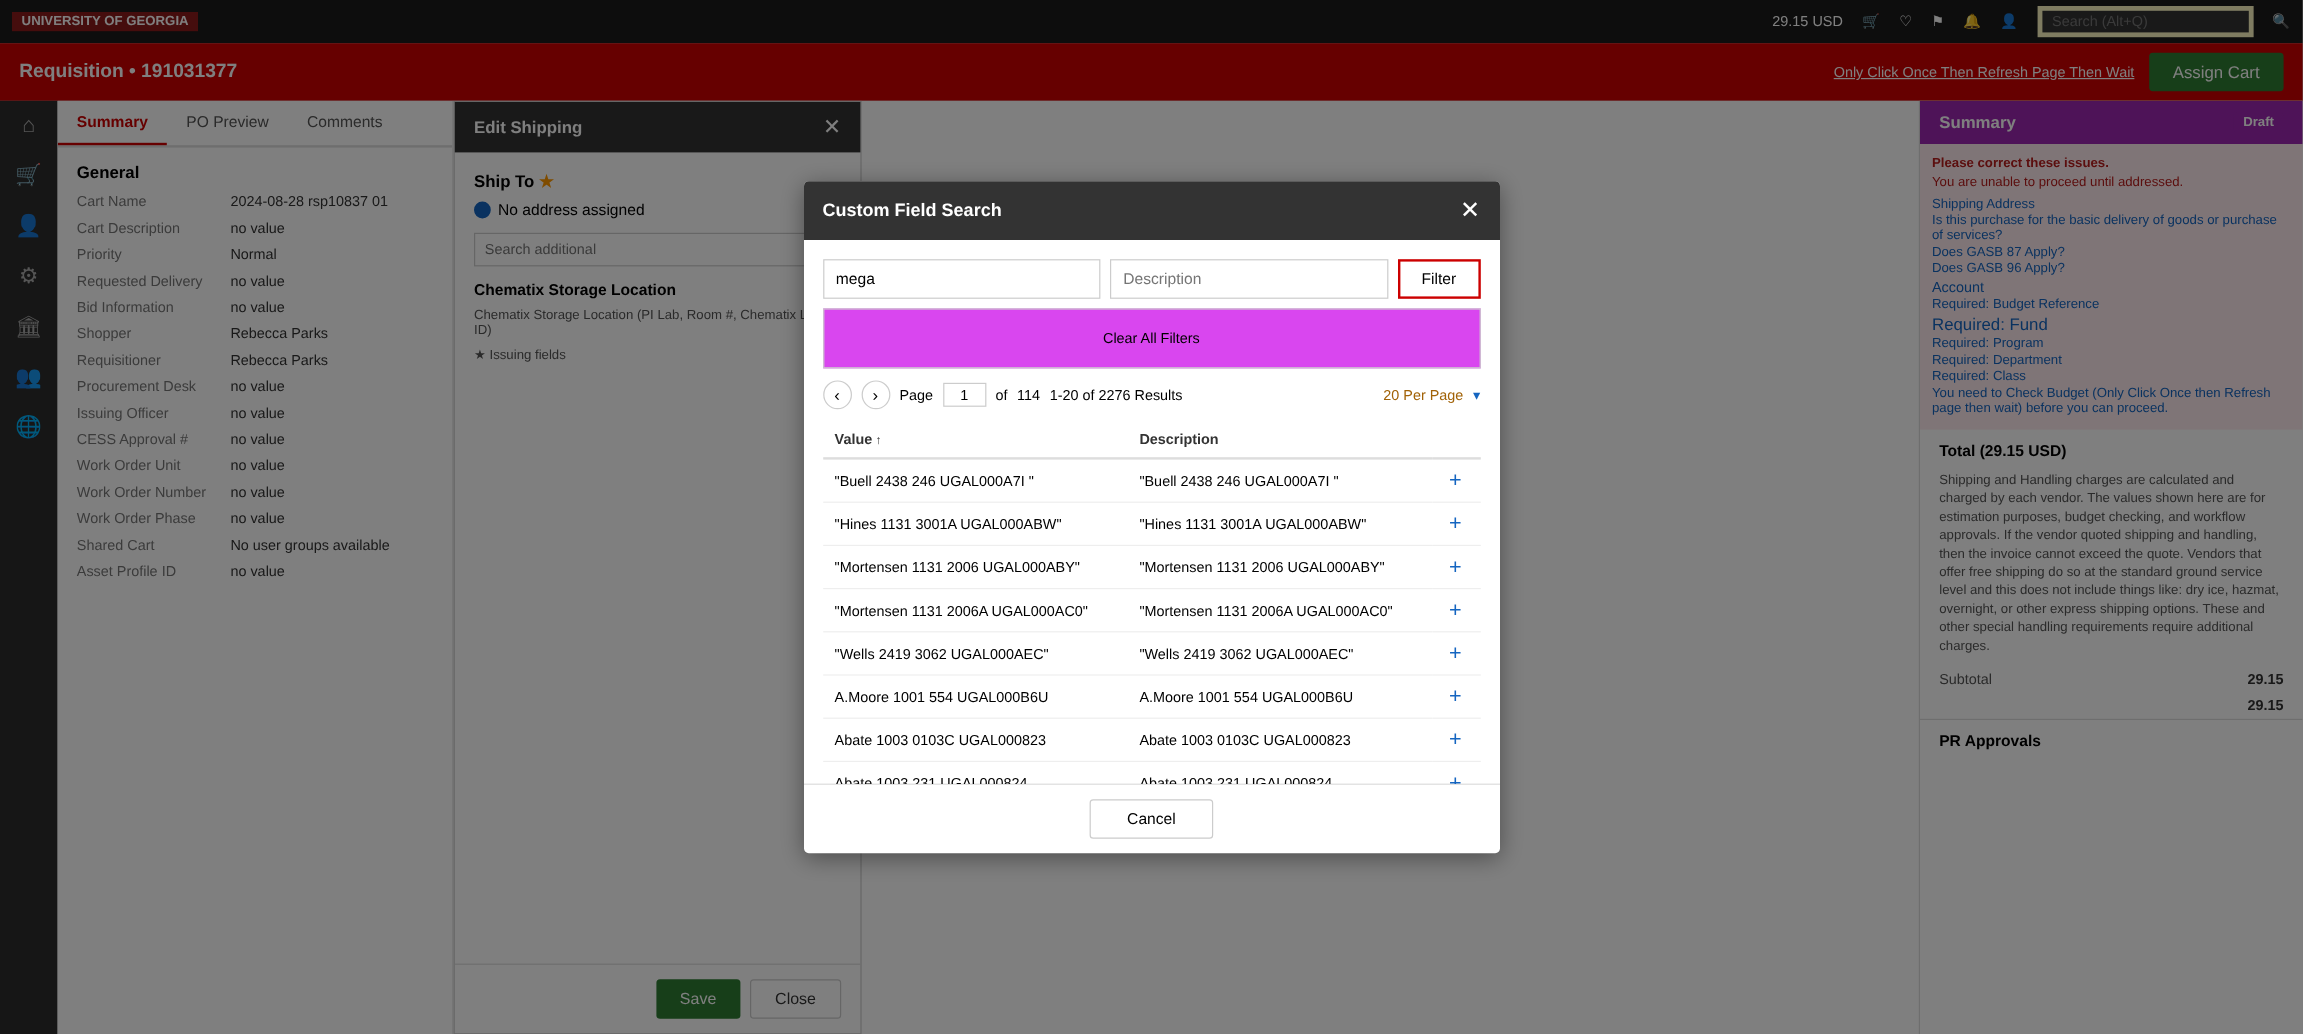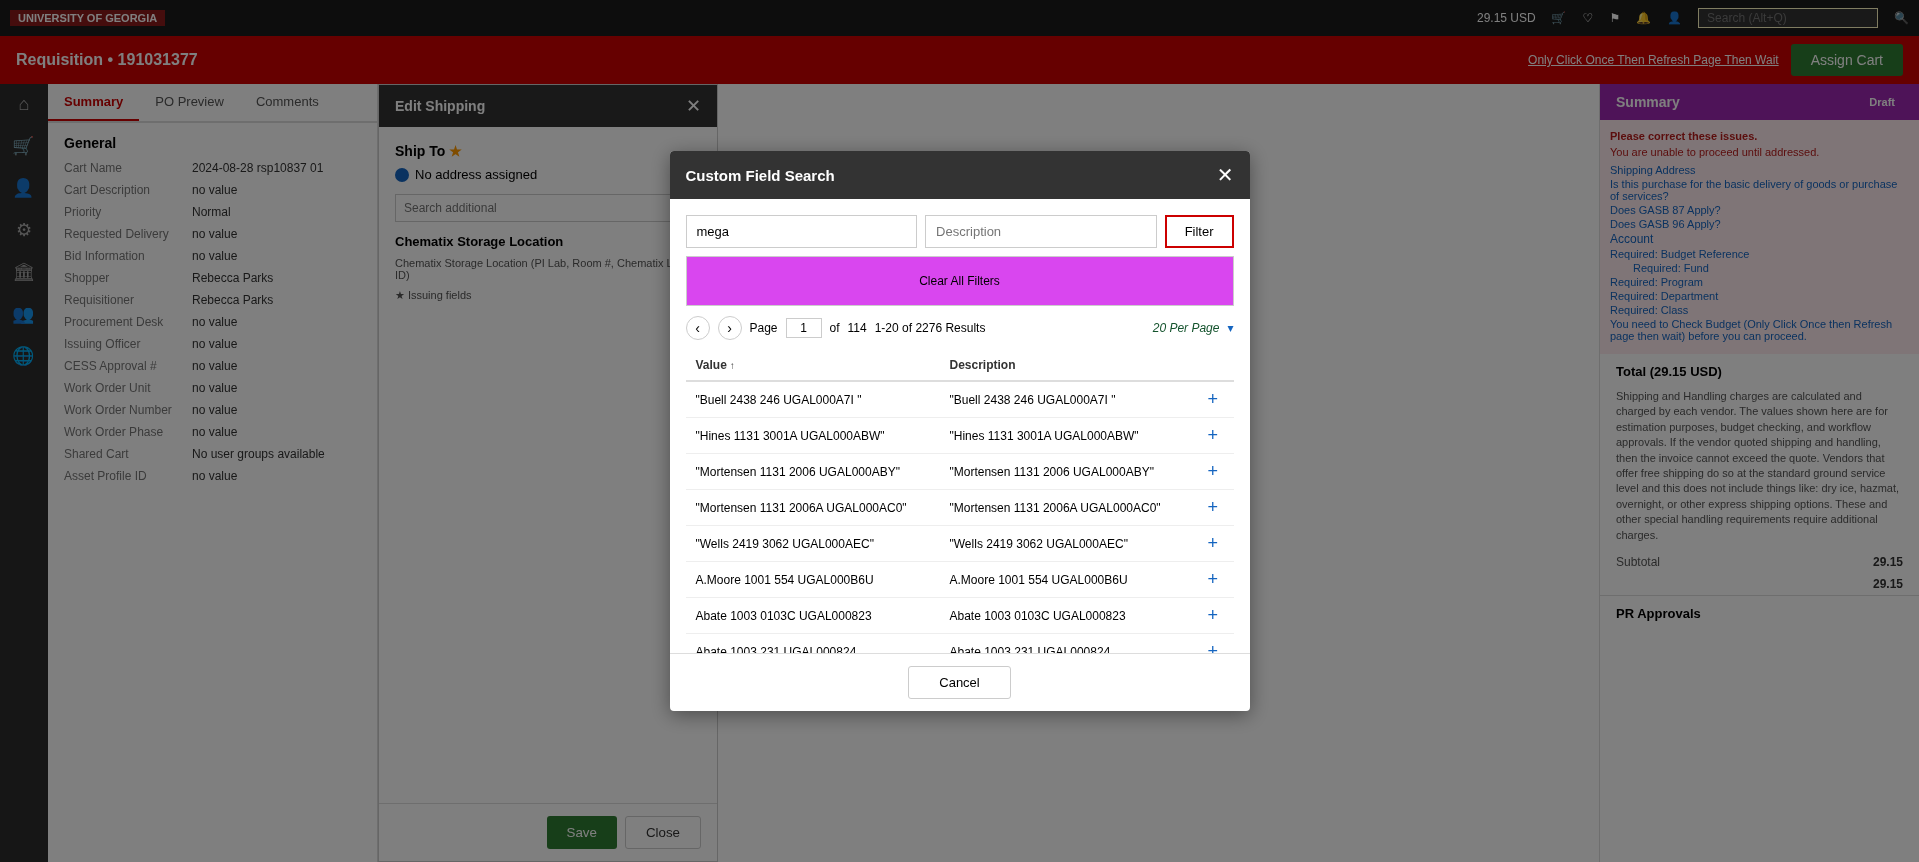--- a/index.html
+++ b/index.html
@@ -11,21 +11,21 @@
       height: 36px;
       display: flex;
       align-items: center;
       justify-content: space-between;
       padding: 0 10px;
       color: #fff;
     }
     .top-nav-left { display: flex; align-items: center; gap: 8px; }
     .top-nav-logo { background: #8b1a1a; padding: 2px 8px; font-size: 11px; font-weight: bold; color: white; }
     .top-nav-right { display: flex; align-items: center; gap: 16px; font-size: 12px; }
-    .top-nav-search { background: #333; border: 1px solid #fef9c3; color: #fff; padding: 2px 8px; font-size: 12px; width: 180px; }
+    .top-nav-search { background: #333; border: 4px solid #fef9c3; color: #fff; padding: 2px 8px; font-size: 12px; width: 180px; }
 
     
     .secondary-nav {
       background: #cc0000;
       height: 48px;
       display: flex;
       align-items: center;
       justify-content: space-between;
       padding: 0 16px;
     }
@@ -209,21 +209,21 @@
       justify-content: center;
       font-size: 14px;
     }
     .page-input {
       width: 36px;
       border: 1px solid #ccc;
       padding: 2px 4px;
       text-align: center;
       font-size: 12px;
     }
-    .per-page-link { color: #14532d; cursor: pointer; margin-left: auto; font-style: italic; }
+    .per-page-link { color: #a16207; cursor: pointer; margin-left: auto; }
     .results-table { width: 100%; border-collapse: collapse; }
     .results-table th {
       border-bottom: 2px solid #ddd;
       padding: 8px 10px;
       text-align: left;
       font-size: 12px;
       font-weight: bold;
       color: #333;
     }
     .results-table td {
@@ -401,21 +401,21 @@
       <div class="alert-section">
         <div style="font-weight:bold;margin-bottom:4px;">Please correct these issues.</div>
         <div style="margin-bottom:6px;">You are unable to proceed until addressed.</div>
         <div id="alert-items">
             <div style="color: rgb(21, 101, 192); cursor: pointer; font-size: 11px; margin-bottom: 2px;">Shipping Address</div>
             <div style="color: rgb(21, 101, 192); cursor: pointer; font-size: 11px; margin-bottom: 2px;">Is this purchase for the basic delivery of goods or purchase of services?</div>
             <div style="color: rgb(21, 101, 192); cursor: pointer; font-size: 11px; margin-bottom: 2px;">Does GASB 87 Apply?</div>
             <div style="color: rgb(21, 101, 192); cursor: pointer; font-size: 11px; margin-bottom: 2px;">Does GASB 96 Apply?</div>
             <div style="color: rgb(21, 101, 192); cursor: pointer; font-size: 12px; margin-bottom: 2px;">Account</div>
             <div style="color: rgb(21, 101, 192); cursor: pointer; font-size: 11px; margin-bottom: 2px;">Required: Budget Reference</div>
-            <div style="color: rgb(21, 101, 192); cursor: pointer; font-size: 11px; margin-bottom: 2px; margin-left: 23px;">Required: Fund</div>
+            <div style="color: rgb(21, 101, 192); cursor: pointer; font-size: 14px; margin-bottom: 2px;">Required: Fund</div>
             <div style="color: rgb(21, 101, 192); cursor: pointer; font-size: 11px; margin-bottom: 2px;">Required: Program</div>
             <div style="color: rgb(21, 101, 192); cursor: pointer; font-size: 11px; margin-bottom: 2px;">Required: Department</div>
             <div style="color: rgb(21, 101, 192); cursor: pointer; font-size: 11px; margin-bottom: 2px;">Required: Class</div>
             <div style="color: rgb(21, 101, 192); cursor: pointer; font-size: 11px; margin-bottom: 2px;">You need to Check Budget (Only Click Once then Refresh page then wait) before you can proceed.</div>
           </div>
       </div>
       <div class="summary-total">Total (29.15 USD)</div>
       <div class="summary-text">Shipping and Handling charges are calculated and charged by each vendor. The values shown here are for estimation purposes, budget checking, and workflow approvals. If the vendor quoted shipping and handling, then the invoice cannot exceed the quote. Vendors that offer free shipping do so at the standard ground service level and this does not include things like: dry ice, hazmat, overnight, or other express shipping options. These and other special handling requirements require additional charges.</div>
       <div class="summary-row">
         <span class="summary-label">Subtotal</span>

